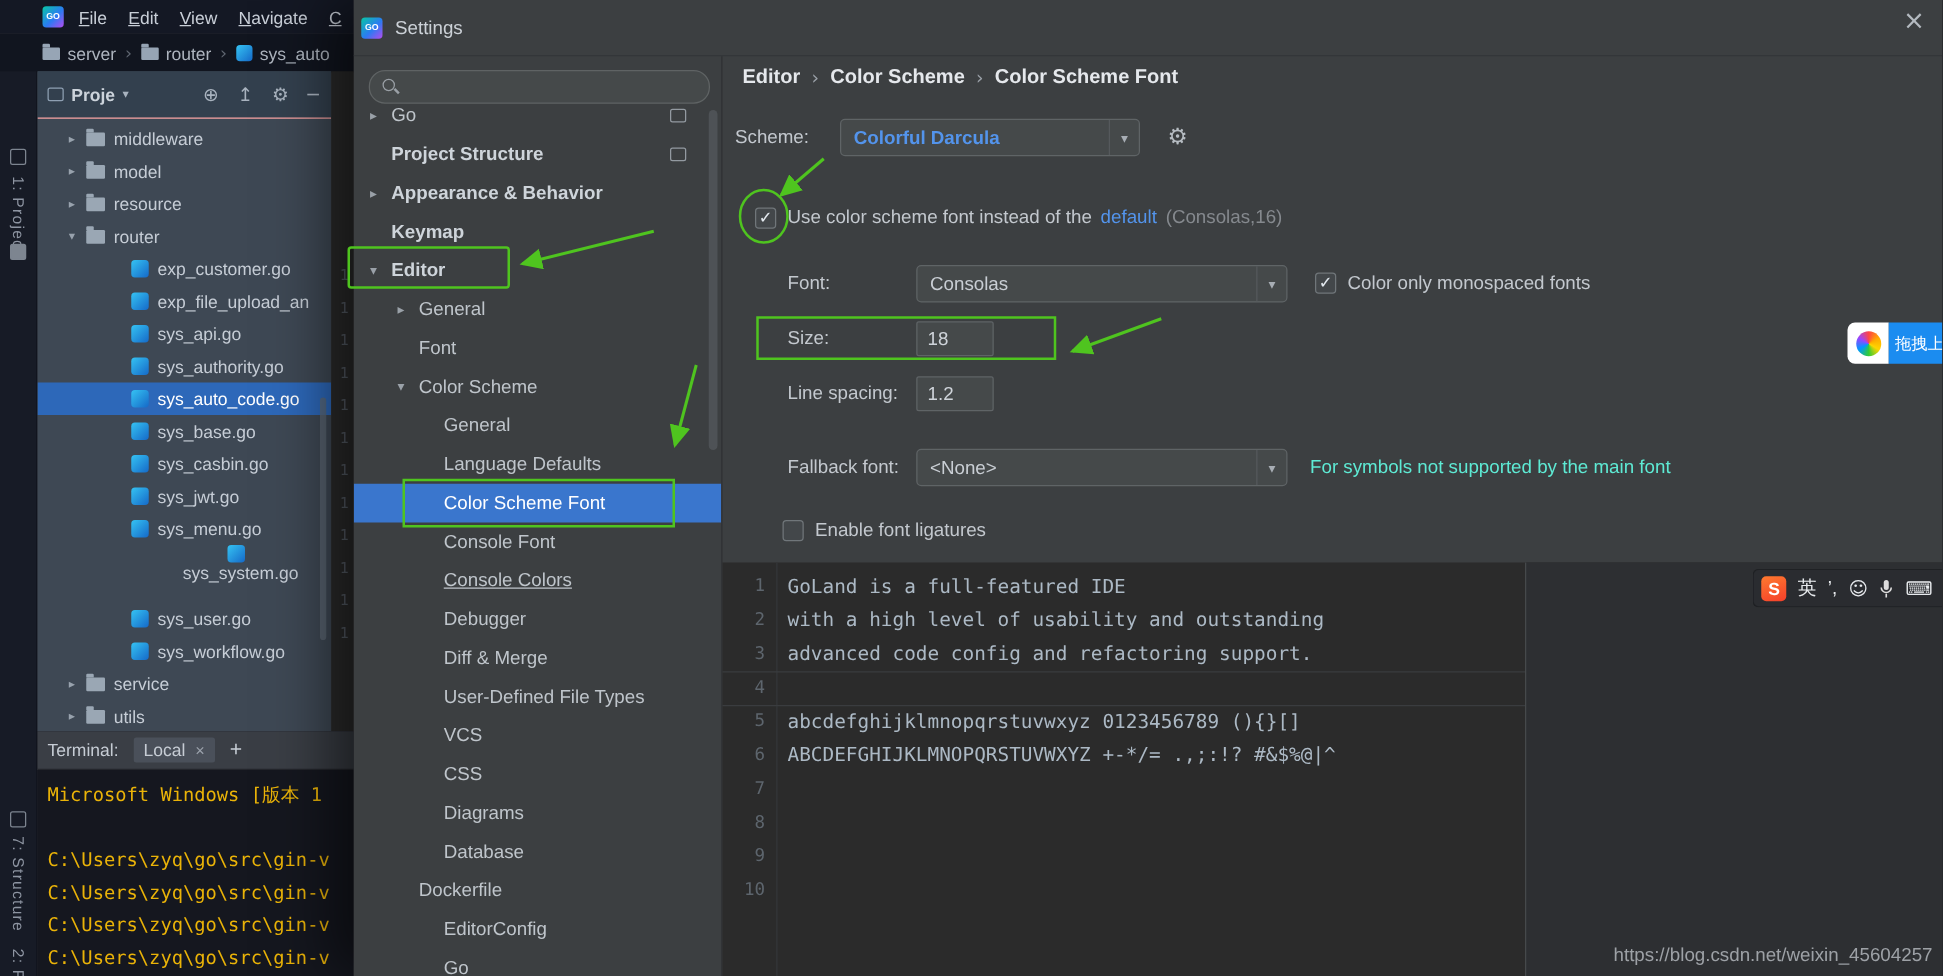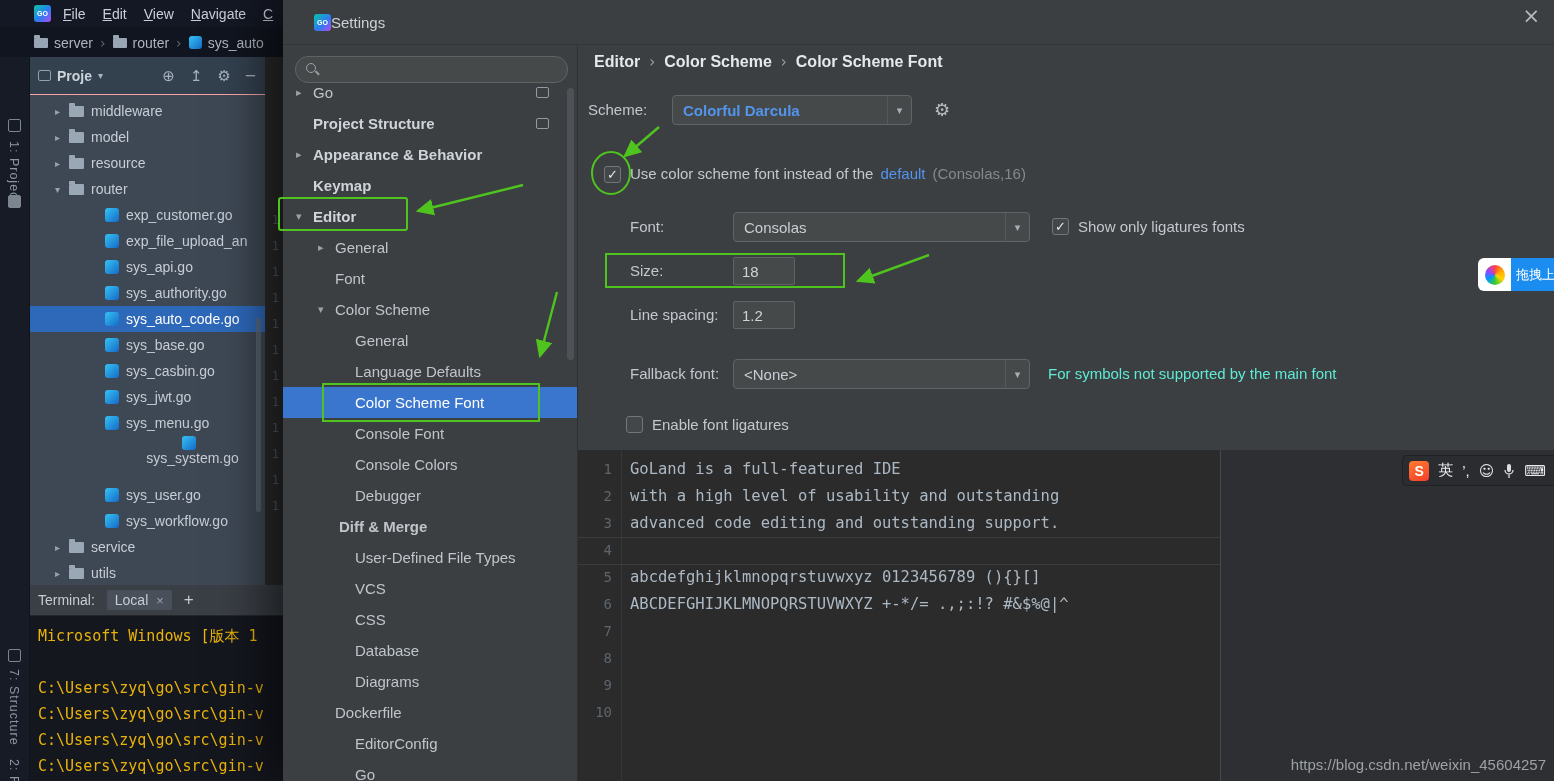--- a/index.html
+++ b/index.html
@@ -53,21 +53,21 @@
   .term { position:absolute; left:30px; top:585px; width:253px; height:196px; background:#15171f; z-index:1; }
   .term-bar { height:31px; background:#3a3e45; border-bottom:1px solid #24262c; display:flex; align-items:center; gap:12px; padding-left:8px; font-size:14px; color:#c6ccd4; }
   .term-tab { background:#4a505a; padding:2px 8px; border-radius:2px; display:flex; align-items:center; gap:8px; }
   .term-tab .x { color:#9aa1ab; font-size:13px; }
   .term-plus { color:#c6ccd4; font-size:17px; }
   .term-body { padding:7px 0 0 8px; font-family:"DejaVu Sans Mono","Liberation Mono",monospace; font-size:15px; color:#eab308; line-height:26px; }
   .tline { height:26px; white-space:pre; }
 
   
   .dlg { position:absolute; left:283px; top:0; width:1271px; height:781px; background:#3c3f41; z-index:10; box-shadow:-18px 0 45px rgba(0,0,0,.55); }
-  .dlg-title { position:absolute; left:0; top:0; right:0; height:45px; border-bottom:1px solid #333639; display:flex; align-items:center; padding-left:31px; }
+  .dlg-title { position:absolute; left:0; top:0; right:0; height:45px; border-bottom:1px solid #333639; display:flex; align-items:center; padding-left:6px; gap:10px; }
   .dlg-title .t { color:#ccd1d7; font-size:15px; }
   .dlg-close { position:absolute; right:14px; top:6px; color:#b4bac0; font-size:21px; line-height:21px; cursor:default; }
 
   .tree-panel { position:absolute; left:0; top:45px; bottom:0; width:295px; border-right:1px solid #2e3133; }
   .search-wrap { position:absolute; left:12px; top:11px; width:273px; height:27px; background:#45494a; border:1px solid #5f6364; border-radius:13px; }
   .search-icon { position:absolute; left:10px; top:6px; width:10px; height:10px; border:1.5px solid #9aa0a6; border-radius:50%; }
   .search-icon::after { content:""; position:absolute; left:8px; top:8px; width:5px; height:1.5px; background:#9aa0a6; transform:rotate(45deg); }
   .search-input { position:absolute; left:28px; top:1px; width:235px; height:23px; background:transparent; border:none; outline:none; color:#dde1e6; font-size:14px; }
   .stree-clip { position:absolute; left:0; top:39px; right:0; bottom:0; overflow:hidden; }
   #stree { margin-top:-7px; }
@@ -344,42 +344,42 @@
             <div class="st-row">
               <div class="st-label" style="padding-left: 72px;">Language Defaults</div>
             </div>
             <div class="st-row selected">
               <div class="st-label" style="padding-left: 72px;">Color Scheme Font</div>
             </div>
             <div class="st-row">
               <div class="st-label" style="padding-left: 72px;">Console Font</div>
             </div>
             <div class="st-row">
-              <div class="st-label" style="padding-left: 72px;">Console Colors</div>
+              <div class="st-label" style="padding-left: 72px; text-decoration: underline;">Console Colors</div>
             </div>
             <div class="st-row">
               <div class="st-label" style="padding-left: 72px;">Debugger</div>
             </div>
             <div class="st-row">
-              <div class="st-label" style="padding-left: 56px; font-weight: bold;">Diff &amp; Merge</div>
+              <div class="st-label" style="padding-left: 72px;">Diff &amp; Merge</div>
             </div>
             <div class="st-row">
               <div class="st-label" style="padding-left: 72px;">User-Defined File Types</div>
             </div>
             <div class="st-row">
               <div class="st-label" style="padding-left: 72px;">VCS</div>
             </div>
             <div class="st-row">
               <div class="st-label" style="padding-left: 72px;">CSS</div>
             </div>
             <div class="st-row">
+              <div class="st-label" style="padding-left: 72px;">Diagrams</div>
+            </div>
+            <div class="st-row">
               <div class="st-label" style="padding-left: 72px;">Database</div>
-            </div>
-            <div class="st-row">
-              <div class="st-label" style="padding-left: 72px;">Diagrams</div>
             </div>
             <div class="st-row">
               <div class="st-label" style="padding-left: 52px;">Dockerfile</div>
             </div>
             <div class="st-row">
               <div class="st-label" style="padding-left: 72px;">EditorConfig</div>
             </div>
             <div class="st-row">
               <div class="st-label" style="padding-left: 72px;">Go</div>
             </div>
@@ -412,21 +412,21 @@
       </div>
 
       <div class="flabel" style="left:52px; top:167px;">Font:</div>
       <div class="combo" style="left:155px; top:167px; width:297px;">
         <span>Consolas</span>
         <span class="arr glyph">▾</span>
       </div>
       <span class="cb checked" style="left:474px; top:173px;">
           <span class="cbm glyph">✓</span>
         </span>
-      <div class="flabel" style="left:500px; top:167px;">Show only ligatures fonts</div>
+      <div class="flabel" style="left:500px; top:167px;">Color only monospaced fonts</div>
 
       <div class="flabel" style="left:52px; top:211px;">Size:</div>
       <input class="tinput" style="left: 155px; top: 212px;" value="18">
 
       <div class="flabel" style="left:52px; top:255px;">Line spacing:</div>
       <input class="tinput" style="left: 155px; top: 256px;" value="1.2">
 
       <div class="flabel" style="left:52px; top:314px;">Fallback font:</div>
       <div class="combo" style="left:155px; top:314px; width:297px;">
         <span>&lt;None&gt;</span>
@@ -448,21 +448,21 @@
             <div class="gut-num">5</div>
             <div class="gut-num">6</div>
             <div class="gut-num">7</div>
             <div class="gut-num">8</div>
             <div class="gut-num">9</div>
             <div class="gut-num">10</div>
           </div>
         <div id="code">
             <div class="code-line">GoLand is a full-featured IDE</div>
             <div class="code-line">with a high level of usability and outstanding</div>
-            <div class="code-line">advanced code editing and outstanding support.</div>
+            <div class="code-line">advanced code config and refactoring support.</div>
             <div class="code-line"></div>
             <div class="code-line">abcdefghijklmnopqrstuvwxyz 0123456789 (){}[]</div>
             <div class="code-line">ABCDEFGHIJKLMNOPQRSTUVWXYZ +-*/= .,;:!? #&amp;$%@|^</div>
             <div class="code-line"></div>
             <div class="code-line"></div>
             <div class="code-line"></div>
             <div class="code-line"></div>
           </div>
         <div class="pdiv" style="top:87px;"></div>
         <div class="pdiv" style="top:114px;"></div>

